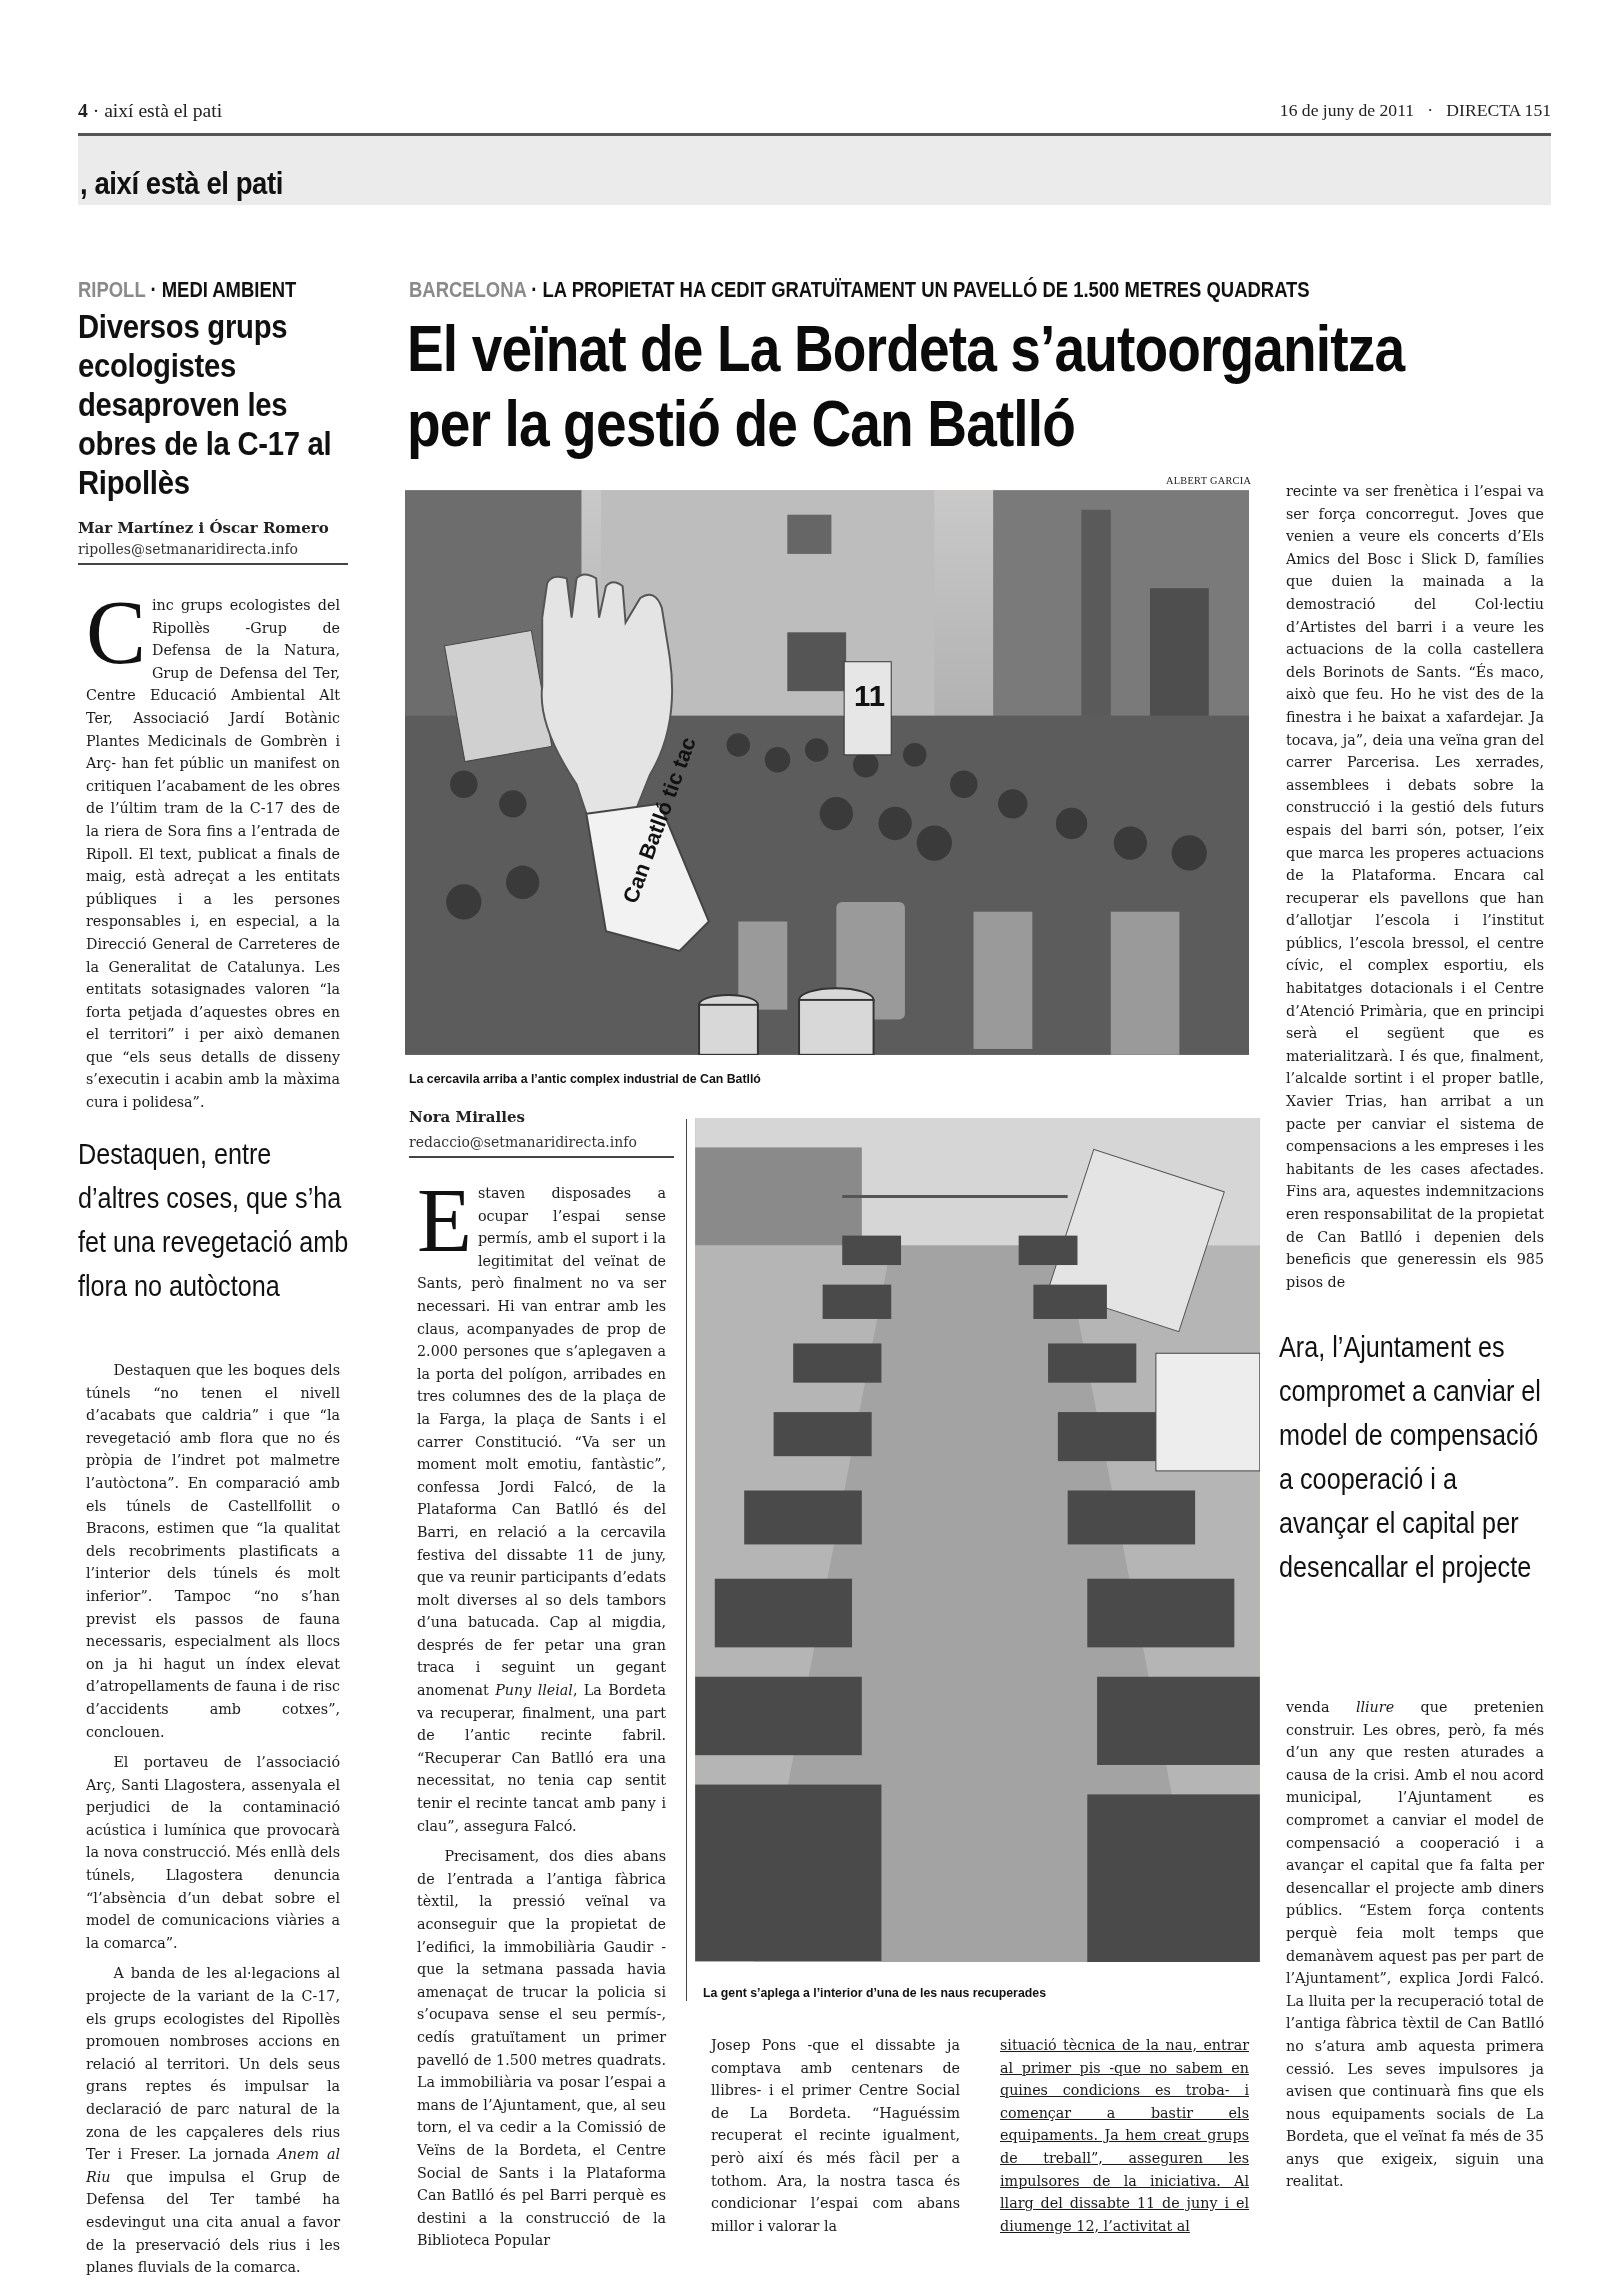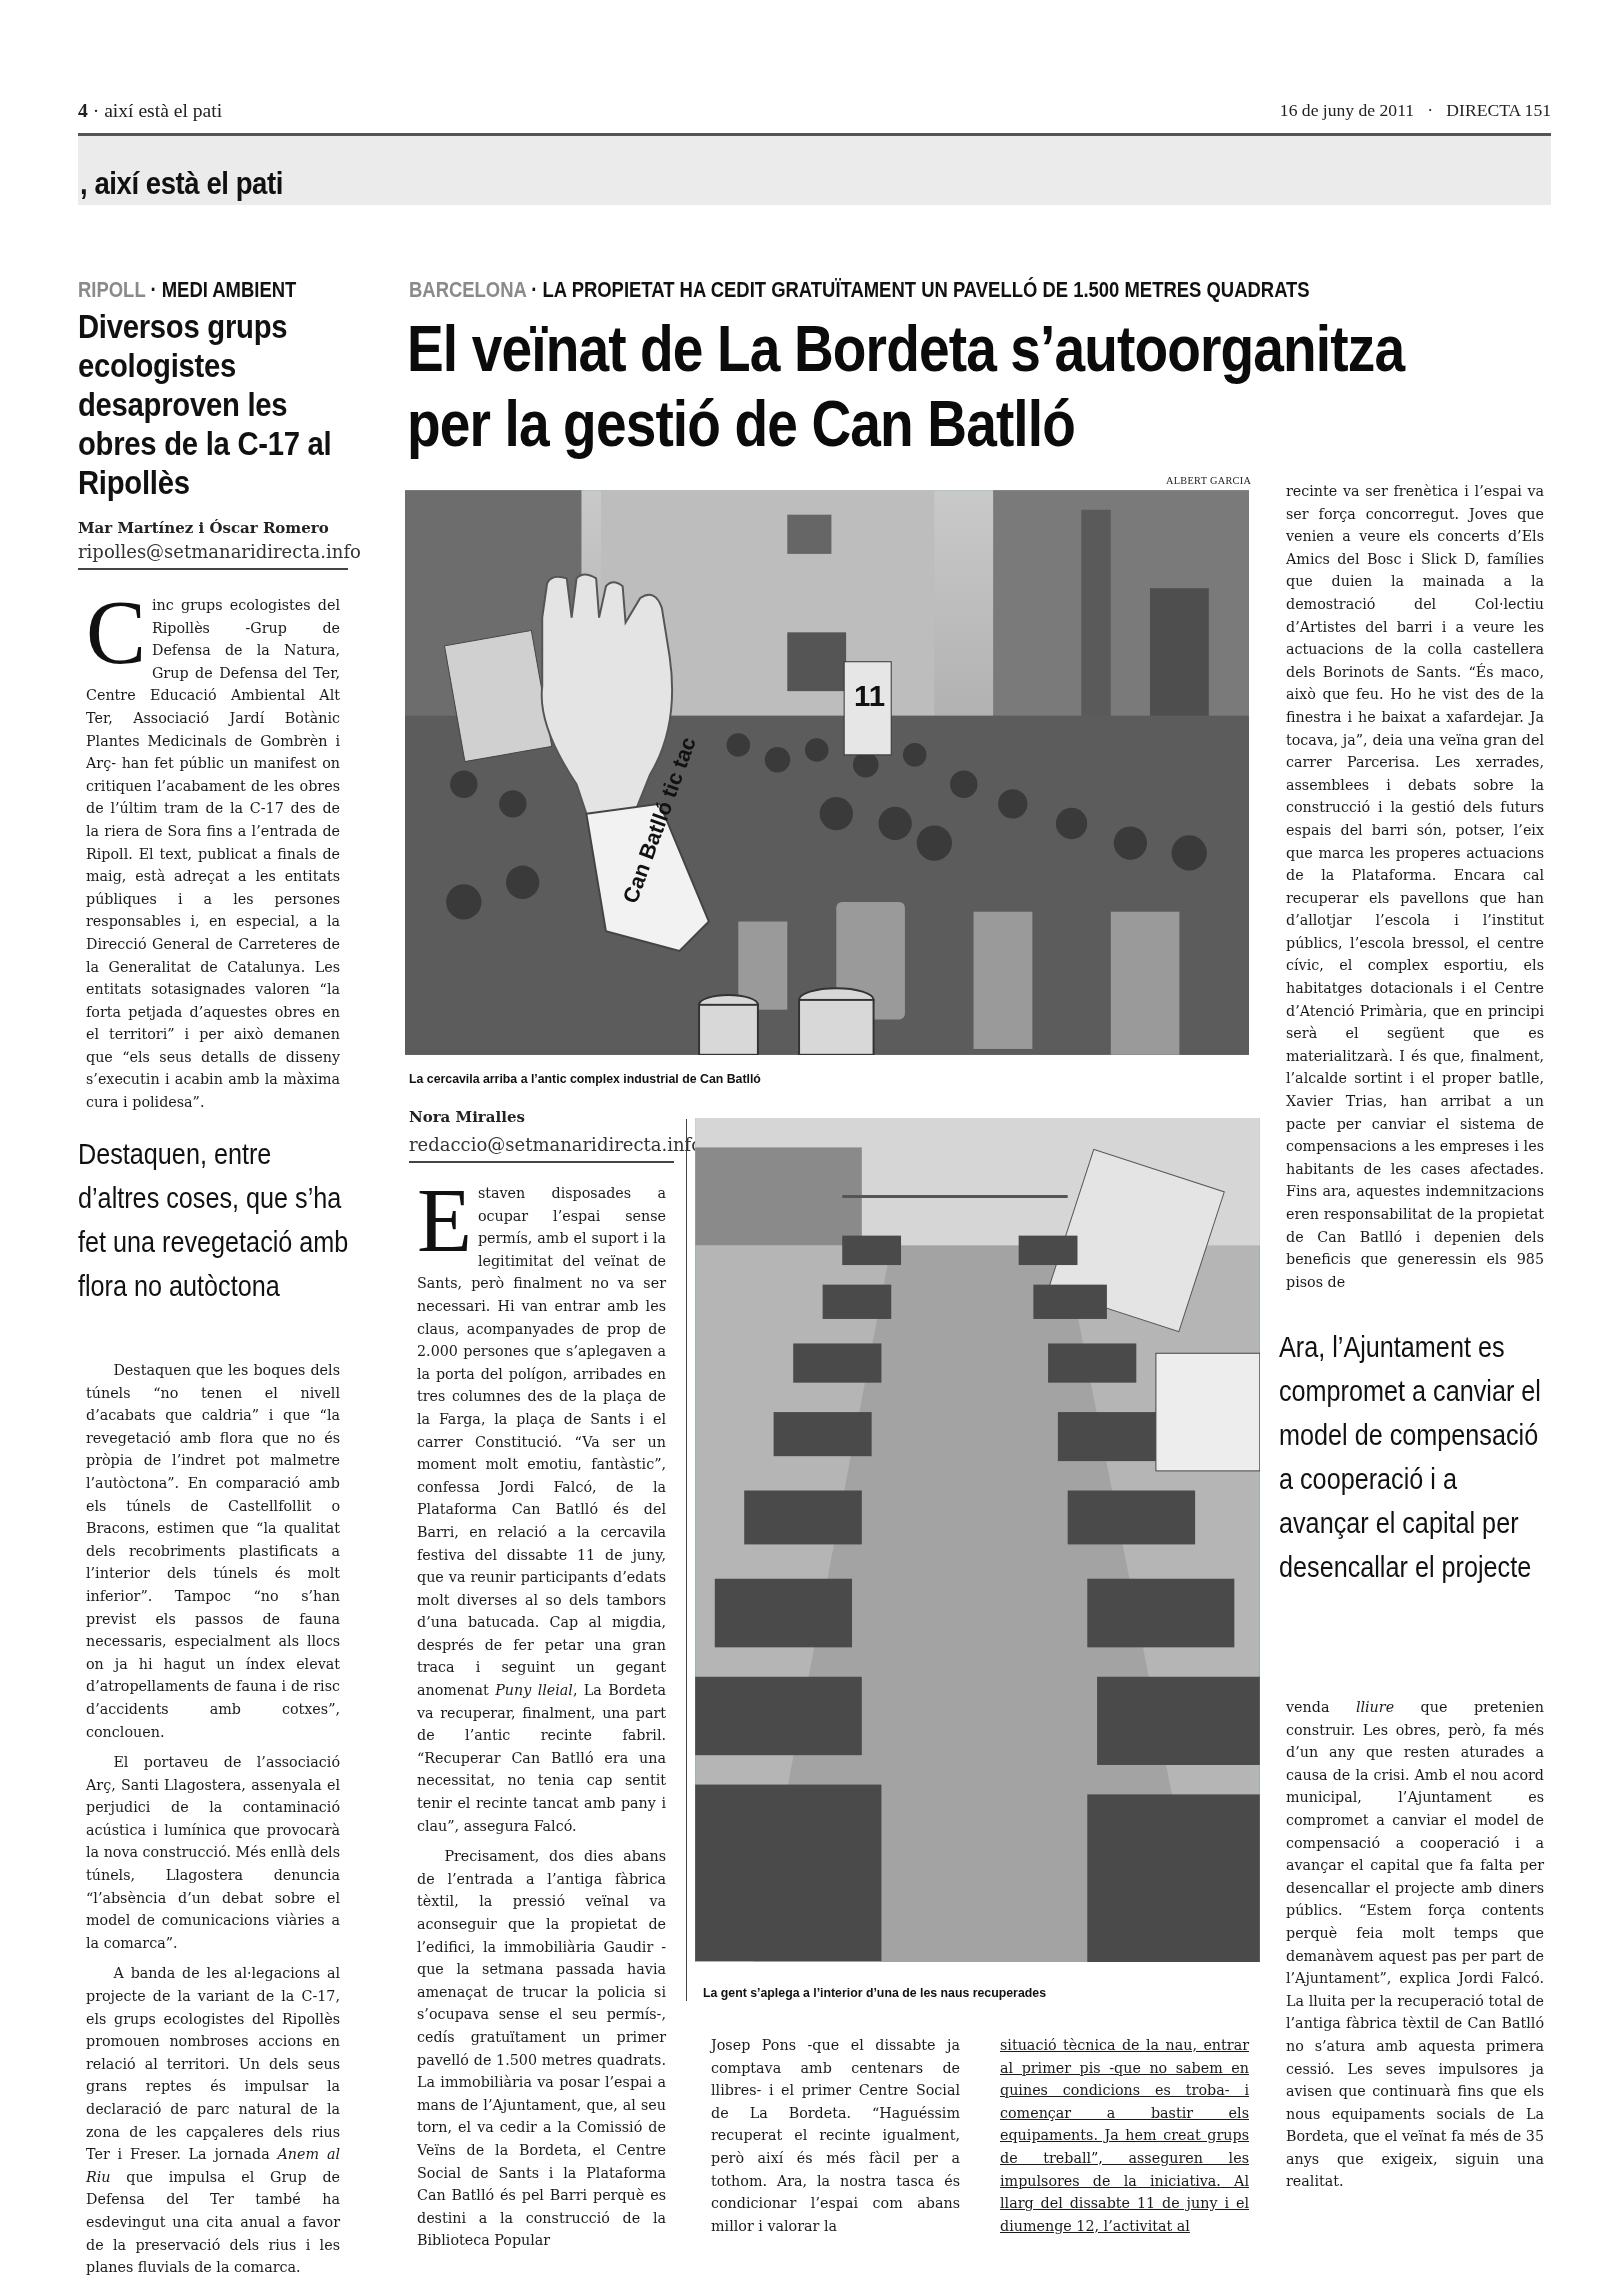--- a/index.html
+++ b/index.html
@@ -14,37 +14,37 @@
   .section-band { left: 78px; top: 136px; width: 1473px; height: 69px; background: #ebebeb; }
   .section-title { left: 80px; top: 165px; font-family: "Liberation Sans", sans-serif; font-weight: bold; font-size: 32px; letter-spacing: -0.5px; transform: scaleX(0.86); transform-origin: left top; color: #111; }
 
   
   .col1 { left: 78px; width: 270px; }
   .kicker { font-family: "Liberation Sans", sans-serif; font-weight: bold; font-size: 22.5px; transform: scaleX(0.82); transform-origin: left top; white-space: nowrap; }
   .kicker .place { color: #8a8a8a; }
   .kicker .dot { color: #111; }
   .headline-small { font-family: "Liberation Sans", sans-serif; font-weight: bold; font-size: 34px; line-height: 39px; letter-spacing: -0.3px; transform: scaleX(0.86); transform-origin: left top; width: 323px; }
   .byline-name { font-family: "DejaVu Serif", serif; font-size: 15px; font-weight: bold; color: #222; }
-  .byline-mail { font-family: "DejaVu Serif", serif; font-size: 18px; color: #333; }
+  .byline-mail { font-family: "DejaVu Serif", serif; font-size: 14px; color: #333; }
   .byline-rule { height: 2px; background: #444; }
 
   .body { font-family: "DejaVu Serif", serif; font-size: 14.3px; line-height: 22.6px; text-align: justify; hyphens: manual; color: #1a1a1a; }
   .body p { margin: 8px; }
   .body p.indent { text-indent: 27.4px; }
   .dropcap { float: left; font-family: "Liberation Serif", serif; font-size: 90px; line-height: 69px; margin: 3.9px 5.9px -3.9px 0; color: #111; }
 
   .pullquote { font-family: "Liberation Sans", sans-serif; font-size: 30px; line-height: 44px; transform: scaleX(0.84); transform-origin: left top; color: #111; }
 
   
   .main-kicker { left: 409px; top: 277px; font-family: "Liberation Sans", sans-serif; font-weight: bold; font-size: 22.5px; transform: scaleX(0.82); transform-origin: left top; white-space: nowrap; }
   .main-kicker .place { color: #8a8a8a; }
   .main-headline { left: 407px; top: 312px; font-family: "Liberation Sans", sans-serif; font-weight: bold; font-size: 64px; line-height: 75px; letter-spacing: -1px; transform: scaleX(0.86); transform-origin: left top; white-space: nowrap; color: #0b0b0b; }
   .credit { left: 1166px; top: 475px; font-family: "Liberation Serif", serif; font-size: 10.3px; color: #222; letter-spacing: 0.3px; }
 
-  .photo { background: #14b8a6; overflow: hidden; }
+  .photo { background: #fdba74; overflow: hidden; }
   .caption { font-family: "Liberation Sans", sans-serif; font-weight: bold; font-size: 13.7px; transform: scaleX(0.9); transform-origin: left top; white-space: nowrap; color: #111; }
   .vrule { width: 1px; background: #444; }
 </style>
 </head>
 <body>
 
 <div class="abs folio-left">
   <b>4</b>
   <span>·</span>
   <span>així està el pati</span>

